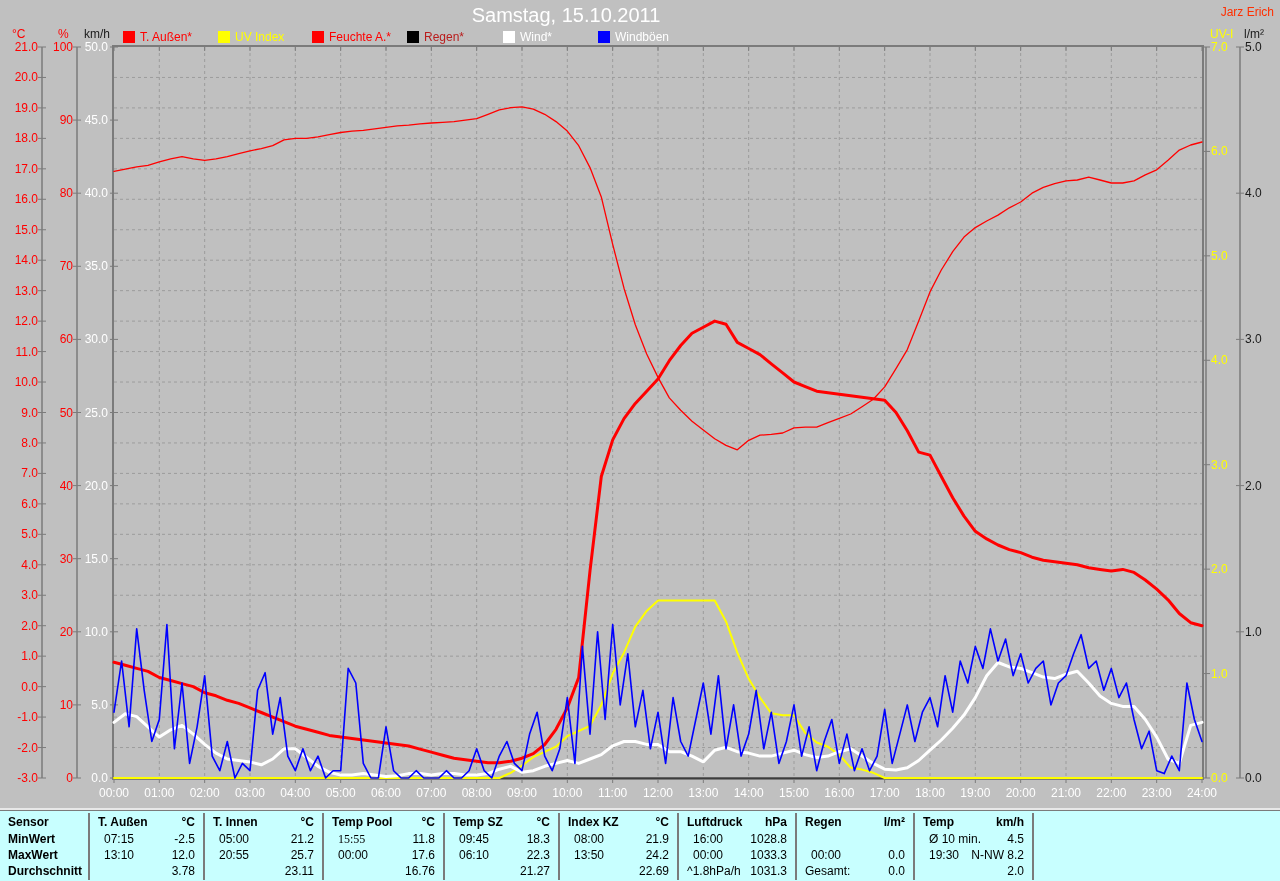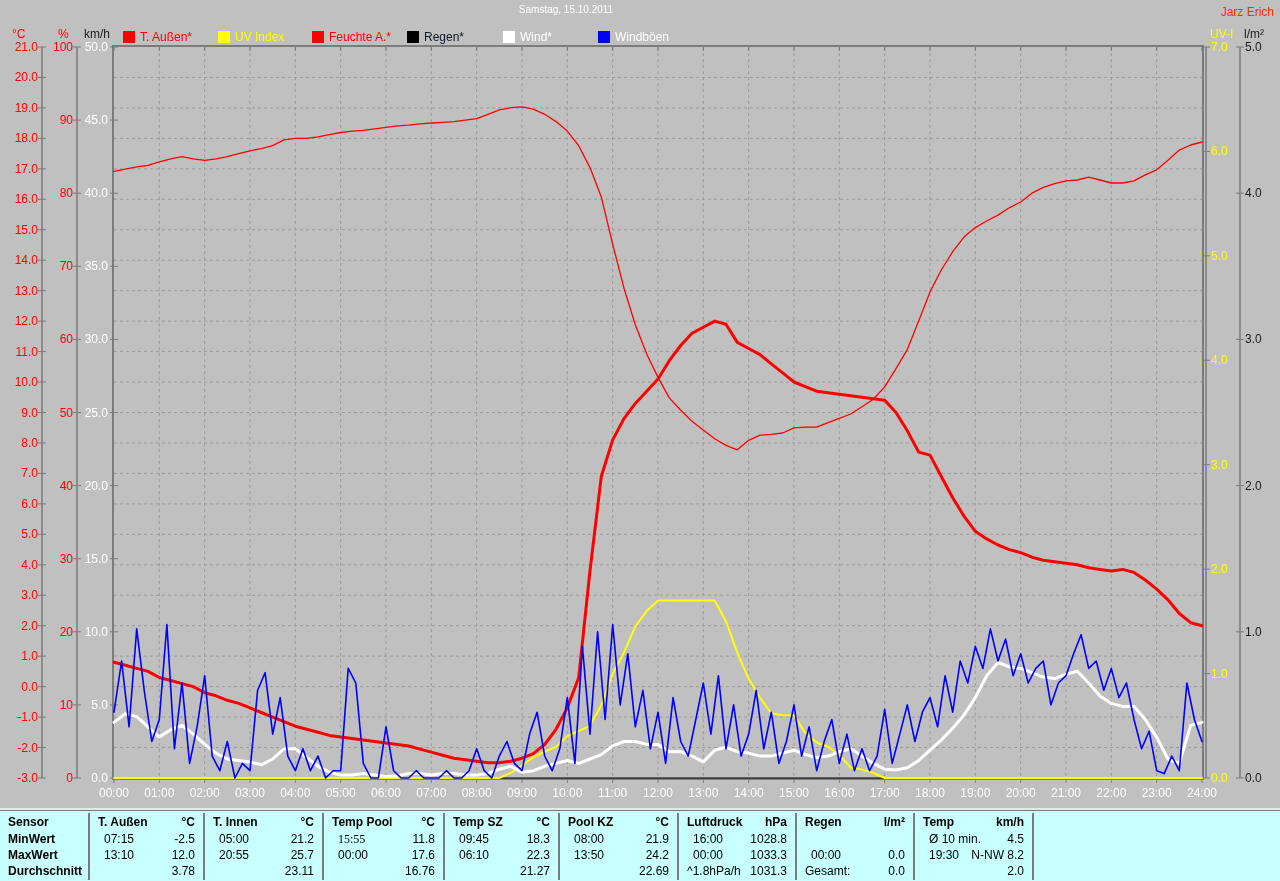--- a/index.html
+++ b/index.html
@@ -1,19 +1,19 @@
 <!DOCTYPE html>
 <html><head>
 <meta charset="utf-8">
 <style>
   html,body{margin:0;padding:0;background:#c0c0c0;}
   #screen{position:relative;width:1280px;height:881px;background:#c0c0c0;overflow:hidden;
           font-family:"Liberation Sans",sans-serif;}
   .abs{position:absolute;white-space:nowrap;}
-  #title{top:4px;left:0;width:1132px;text-align:center;color:#ffffff;font-size:10px;}
+  #title{top:4px;left:0;width:1132px;text-align:center;color:#ffffff;font-size:20px;}
   #watermark{top:5px;right:6px;color:#ff2f00;font-size:12px;}
   .axhdr{top:27px;font-size:12px;}
   #plot-svg{position:absolute;top:0;left:0;}
   #legend .legend-item{position:absolute;top:30px;height:14px;font-size:12px;}
   #legend .sw{display:inline-block;width:12px;height:12px;vertical-align:-2px;margin-right:5px;}
   
   #stats{position:absolute;left:0;top:810px;width:1280px;height:71px;background:#c8ffff;
          border-top:1px solid #7b7b7b;box-shadow:0 -2px 0 #e8e8e8;font-size:12px;color:#000;}
   #stats .sep{position:absolute;top:2px;bottom:2px;width:2px;background:#7b7b7b;}
   #stats .cell{position:absolute;height:16px;line-height:16px;}
@@ -286,21 +286,21 @@
   <div class="abs axhdr" style="left:12px;color:#ff0000;">°C</div>
   <div class="abs axhdr" style="left:58px;color:#ff0000;">%</div>
   <div class="abs axhdr" style="left:84px;color:#1a1a1a;">km/h</div>
   <div class="abs axhdr" style="left:1210px;color:#ffff00;">UV-I</div>
   <div class="abs axhdr" style="left:1244px;color:#1a1a1a;">l/m²</div>
 
   <div id="legend">
       <div class="legend-item" style="left: 123px;"><span class="sw" style="background: rgb(255, 0, 0);"></span><span style="color: rgb(255, 0, 0);">T. Außen*</span></div>
       <div class="legend-item" style="left: 218px;"><span class="sw" style="background: rgb(255, 255, 0);"></span><span style="color: rgb(255, 255, 0);">UV Index</span></div>
       <div class="legend-item" style="left: 312px;"><span class="sw" style="background: rgb(255, 0, 0);"></span><span style="color: rgb(255, 0, 0);">Feuchte A.*</span></div>
-      <div class="legend-item" style="left: 407px;"><span class="sw" style="background: rgb(0, 0, 0);"></span><span style="color: #0f172a;">Regen*</span></div>
+      <div class="legend-item" style="left: 407px;"><span class="sw" style="background: rgb(0, 0, 0);"></span><span style="color: #b91c1c;">Regen*</span></div>
       <div class="legend-item" style="left: 503px;"><span class="sw" style="background: rgb(255, 255, 255);"></span><span style="color: rgb(255, 255, 255);">Wind*</span></div>
       <div class="legend-item" style="left: 598px;"><span class="sw" style="background: rgb(0, 0, 255);"></span><span style="color: rgb(255, 255, 255);">Windböen</span></div>
     </div>
 
   <div id="stats">
       <div class="cell b" style="left: 8px; top: 3px;">Sensor</div>
       <div class="cell b" style="left: 8px; top: 20px;">MinWert</div>
       <div class="cell b" style="left: 8px; top: 36px;">MaxWert</div>
       <div class="cell b" style="left: 8px; top: 52px;">Durchschnitt</div>
       <div class="sep" style="left: 88px;"></div>
@@ -329,21 +329,21 @@
       <div class="cell" style="top: 52px; left: auto; right: 845px;">16.76</div>
       <div class="sep" style="left: 443px;"></div>
       <div class="cell b" style="left: 453px; top: 3px;">Temp SZ</div>
       <div class="cell b" style="top: 3px; left: auto; right: 730px;">°C</div>
       <div class="cell" style="left: 459px; top: 20px;">09:45</div>
       <div class="cell" style="top: 20px; left: auto; right: 730px;">18.3</div>
       <div class="cell" style="left: 459px; top: 36px;">06:10</div>
       <div class="cell" style="top: 36px; left: auto; right: 730px;">22.3</div>
       <div class="cell" style="top: 52px; left: auto; right: 730px;">21.27</div>
       <div class="sep" style="left: 558px;"></div>
-      <div class="cell b" style="left: 568px; top: 3px;">Pool KZ</div>
+      <div class="cell b" style="left: 568px; top: 3px;">Index KZ</div>
       <div class="cell b" style="top: 3px; left: auto; right: 611px;">°C</div>
       <div class="cell" style="left: 574px; top: 20px;">08:00</div>
       <div class="cell" style="top: 20px; left: auto; right: 611px;">21.9</div>
       <div class="cell" style="left: 574px; top: 36px;">13:50</div>
       <div class="cell" style="top: 36px; left: auto; right: 611px;">24.2</div>
       <div class="cell" style="top: 52px; left: auto; right: 611px;">22.69</div>
       <div class="sep" style="left: 677px;"></div>
       <div class="cell b" style="left: 687px; top: 3px;">Luftdruck</div>
       <div class="cell b" style="top: 3px; left: auto; right: 493px; text-align: center;">hPa</div>
       <div class="cell" style="left: 693px; top: 20px;">16:00</div>

